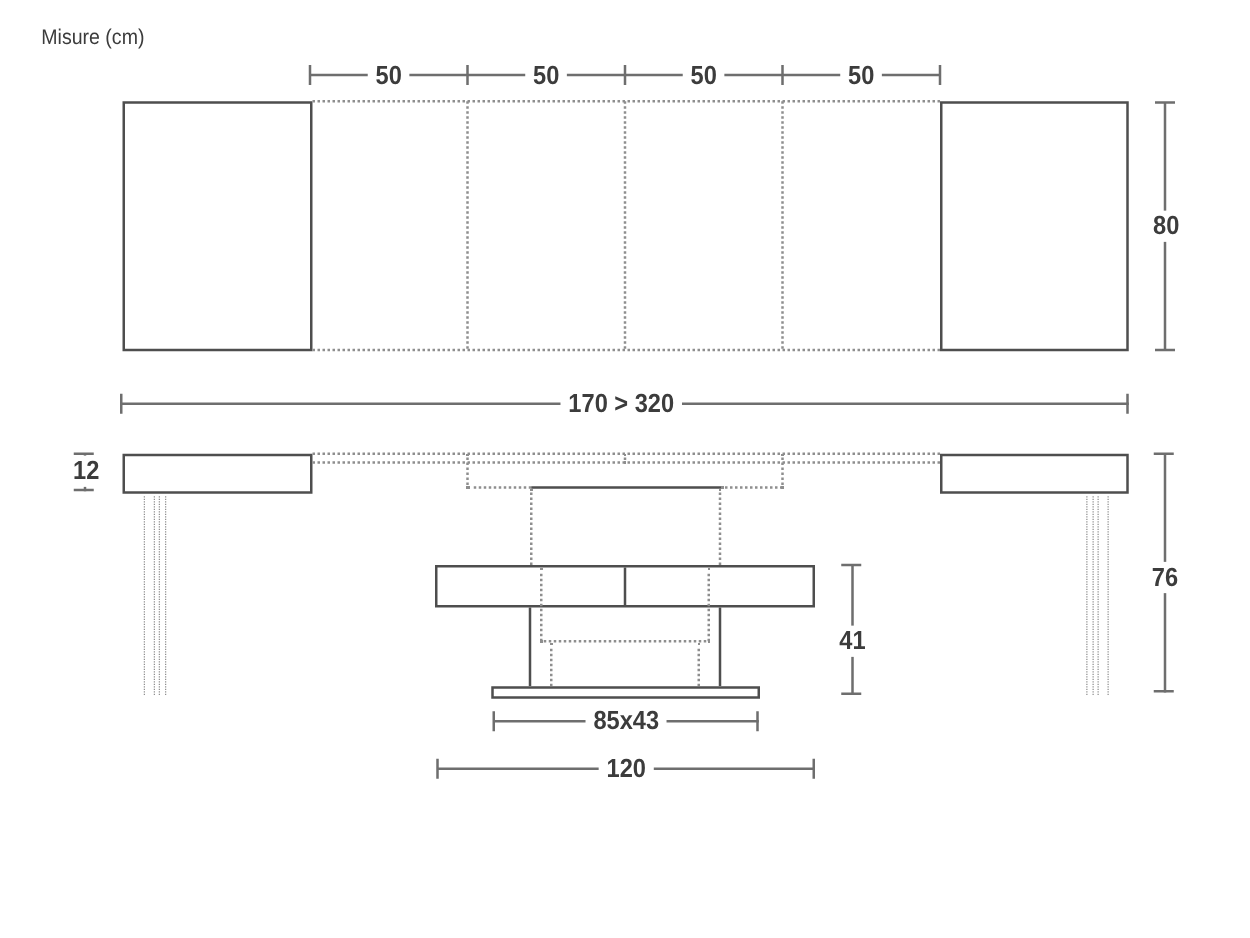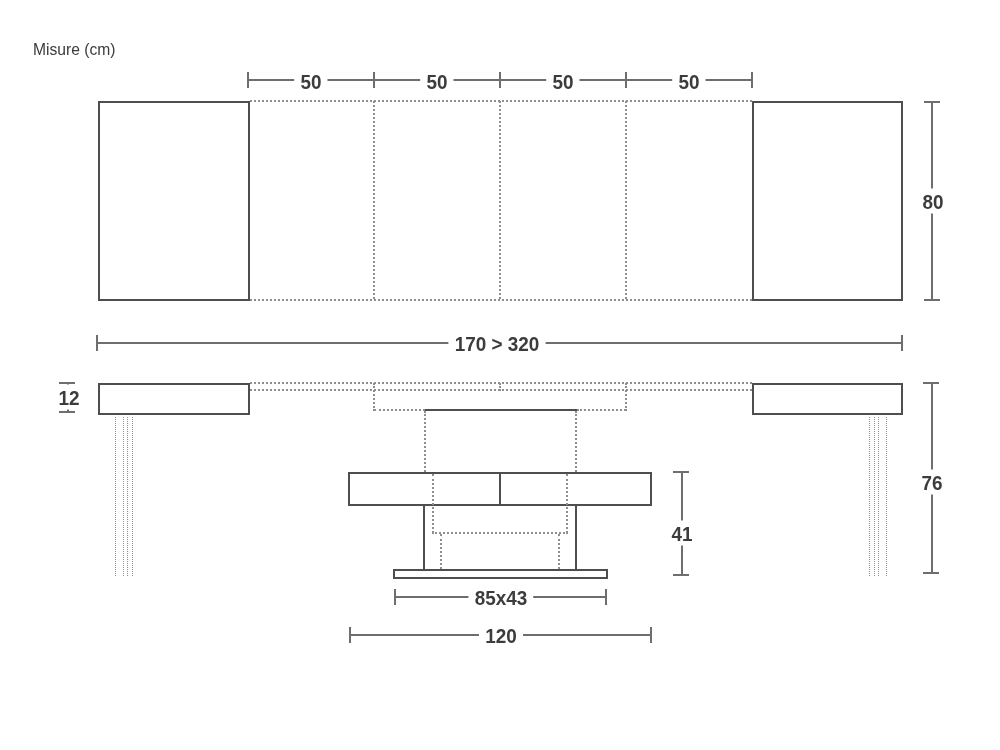--- a/index.html
+++ b/index.html
@@ -13,21 +13,20 @@
   body{
     background:var(--background);
     font-family:"Liberation Sans", sans-serif;
   }
   .canvas{
     position:relative;
     width:1000px;
     height:632px;
     background:var(--background);
     overflow:hidden;
-    margin-top:20px;
   }
   .abs{position:absolute;}
   
   .box{border:2px solid var(--line); background:var(--background);}
   .solid-h{height:2px; background:var(--line);}
   .solid-v{width:2px; background:var(--line);}
   
   .dim-h{height:2px; background:var(--dim);}
   .dim-v{width:2px; background:var(--dim);}
   .tick-v{width:2px; height:16px; background:var(--dim);}

